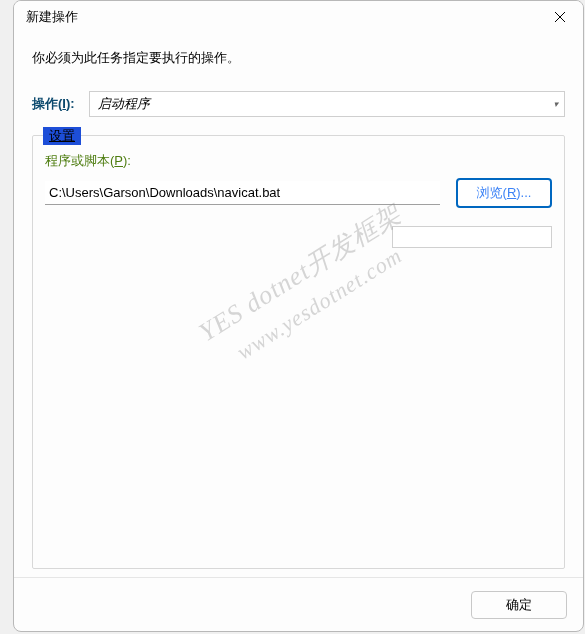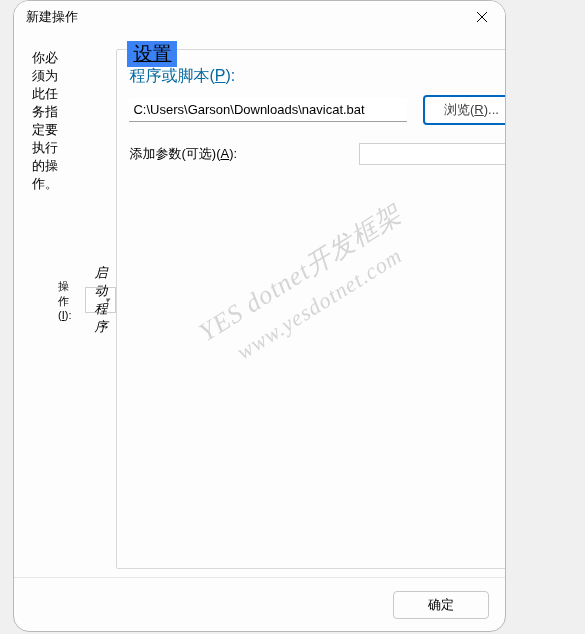--- a/index.html
+++ b/index.html
@@ -9,25 +9,25 @@
   background: #f0f0f0;
   width: 585px;
   height: 634px;
   position: relative;
   overflow: hidden;
 }
 .window {
   position: absolute;
   left: 13px;
   top: 0;
-  width: 493px;
+  width: 571px;
   height: 632px;
   background: #fdfdfd;
   border: 1px solid #b8b8b8;
-  border-radius: 16px;
+  border-radius: 8px;
   overflow: hidden;
   display: flex;
   flex-direction: column;
 }
 .titlebar {
   height: 32px;
   display: flex;
   align-items: center;
   padding-left: 12px;
   background: #fdfdfd;
@@ -43,36 +43,37 @@
   display: flex;
   align-items: center;
   justify-content: center;
   cursor: pointer;
 }
 .close-btn svg { width: 12px; height: 12px; }
 .content {
   padding: 16px 18px 0 18px;
   flex: 1;
   display: flex;
-  flex-direction: row;
+  flex-direction: column;
 }
 .instruction {
   font-size: 13px;
   color: #000;
   margin-bottom: 24px;
 }
 .action-row {
   display: flex;
   align-items: center;
   gap: 14px;
   margin-bottom: 18px;
 }
 .action-label {
-  font-size: 11px;
-  color: #000000;
+  font-size: 13px;
+  color: #0c4a6e;
+  font-weight: bold;
 }
 .underline { text-decoration: underline; }
 .combo {
   flex: 1;
   height: 26px;
   border: 1px solid #cfcfcf;
   background: #fff;
   display: flex;
   align-items: center;
   padding: 0 8px;
@@ -90,29 +91,29 @@
   border: 1px solid #d8d8d8;
   border-radius: 2px;
   padding: 16px 12px 12px 12px;
   position: relative;
   flex: 1;
 }
 .legend {
   position: absolute;
   top: -9px;
   left: 10px;
-  background: #3b82f6;
+  background: #1d4ed8;
   padding: 0 6px;
-  font-size: 19px;
+  font-size: 13px;
   color: #000;
   text-decoration: underline;
 }
 .field-label {
-  font-size: 16px;
-  color: #0369a1;
+  font-size: 13px;
+  color: #4d7c0f;
   margin-bottom: 8px;
 }
 .script-row {
   display: flex;
   gap: 16px;
   align-items: center;
   margin-bottom: 18px;
 }
 .input {
   flex: 1;
@@ -127,21 +128,21 @@
   outline: none;
 }
 .browse-btn {
   height: 30px;
   min-width: 96px;
   border: 2px solid #0067c0;
   background: #fff;
   border-radius: 4px;
   font-family: inherit;
   font-size: 13px;
-  color: #404040;
+  color: #3b82f6;
   cursor: pointer;
 }
 .param-row {
   display: flex;
   align-items: center;
   margin-bottom: 14px;
 }
 .param-row .plabel {
   width: 230px;
   font-size: 13px;
@@ -226,21 +227,20 @@
     <div class="fieldset">
       <span class="legend">设置</span>
 
       <div class="field-label">程序或脚本(<span class="underline">P</span>):</div>
       <div class="script-row">
         <input class="input" type="text" value="C:\Users\Garson\Downloads\navicat.bat" style="">
         <button class="browse-btn">浏览(<span class="underline">R</span>)...</button>
       </div>
 
       <div class="param-row">
-        <span class="plabel">添加参数(可选)(<span class="underline">A</span>):</span>
         <input class="small-input" type="text" value="" style="">
       </div>
 
     </div>
   </div>
 
   <div class="footer">
     <button class="btn">确定</button>
   </div>
 

